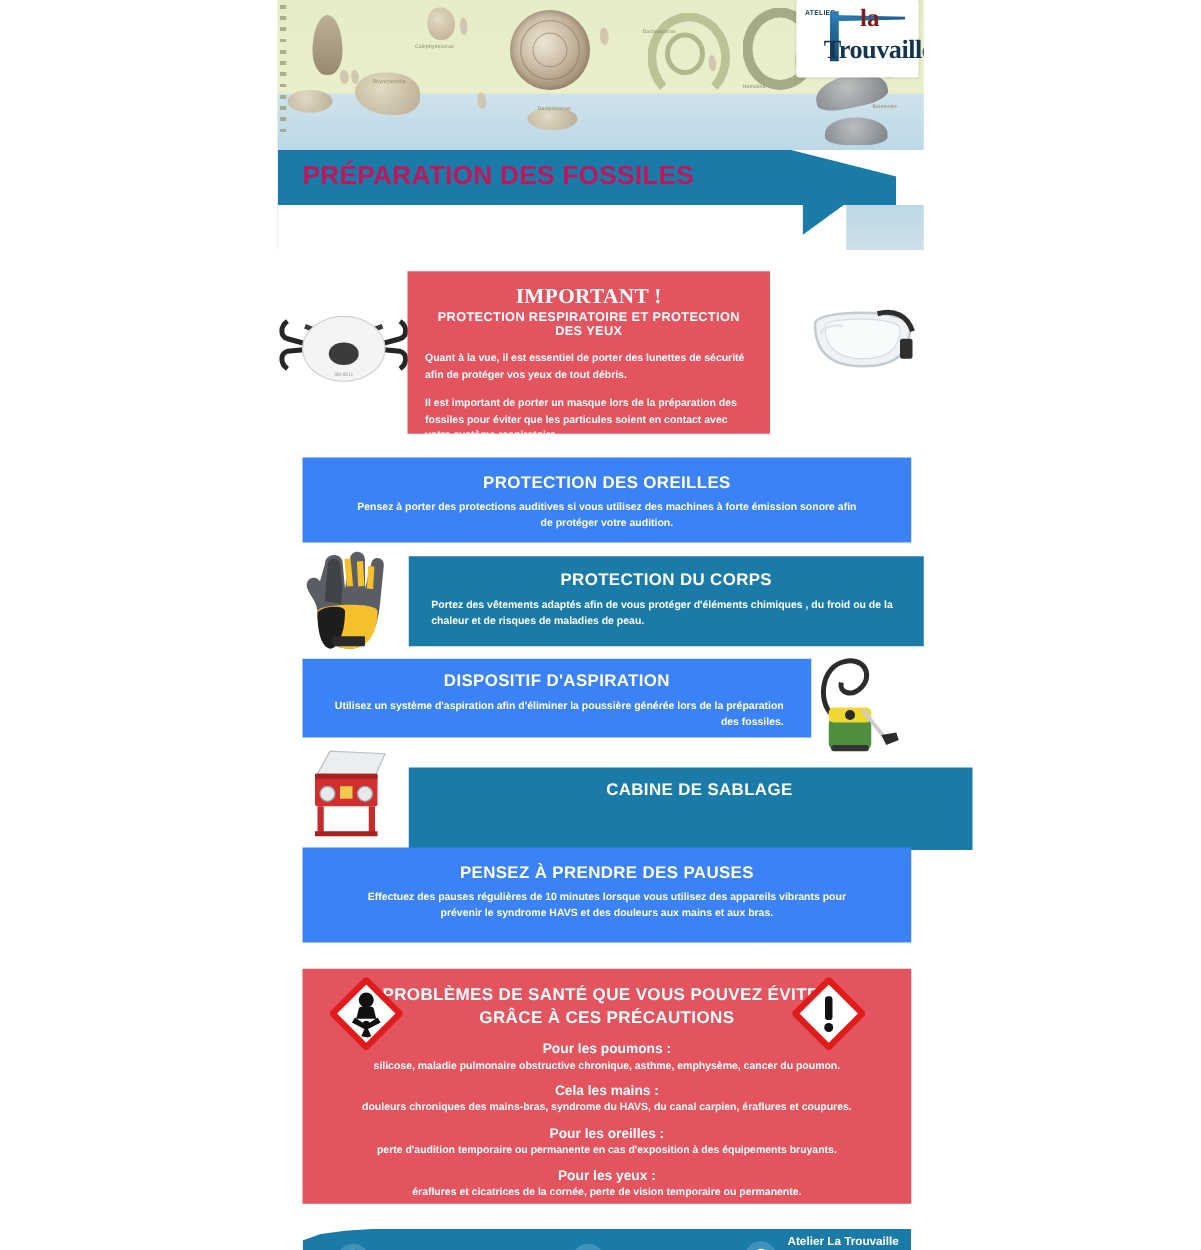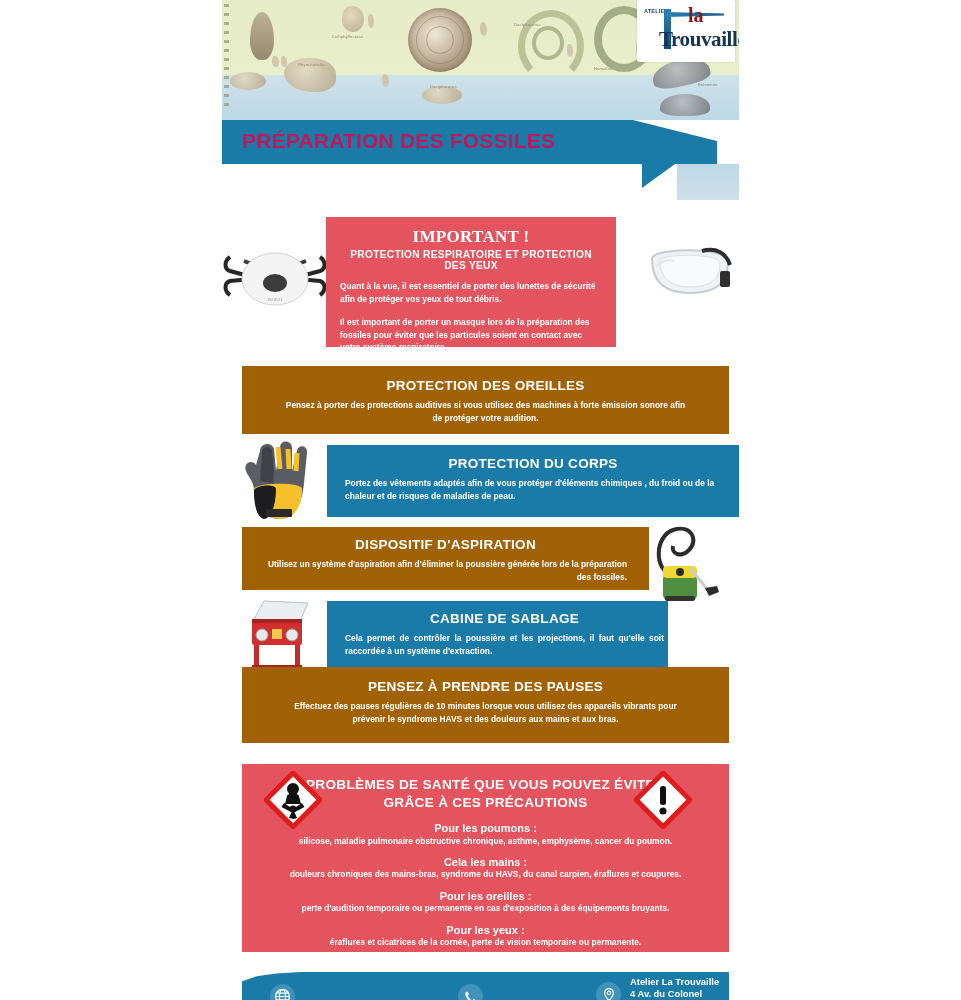--- a/index.html
+++ b/index.html
@@ -58,21 +58,21 @@
   .hero-tail .wedge{position:absolute;left:420px;top:0;width:60px;height:24px;background:#1b7ba8;
         clip-path:polygon(0 0,55% 0,0 100%);}
 
   
   .block{position:relative;}
   .band{color:#ffffff;box-sizing:border-box;}
   .band h2{margin:0 0 6px 0;text-align:center;font-size:13.5px;font-weight:bold;letter-spacing:.3px;}
   .band p{margin:0;text-align:center;font-size:8.4px;font-weight:bold;line-height:12.5px;}
   .band p.just{text-align:justify;}
   .red{background:#e4545f;}
-  .blue-light{background:#a16207;}
+  .blue-light{background:#3b82f6;}
   .blue-dark{background:#1b7ba8;}
 
   .important{position:relative;margin:17px 0 0 0;height:130px;}
   .important .band{position:absolute;left:104px;top:0;width:290px;height:130px;padding:10px 14px 0 14px;}
   .important h2.big{font-size:17px;margin-bottom:2px;font-family:Liberation Serif, serif;}
   .important h2.sub{font-size:10.2px;margin-bottom:9px;}
   .important p{text-align:left;font-size:8.4px;line-height:12.6px;}
   .important p + p{margin-top:11px;}
   .img-mask{position:absolute;left:0px;top:18px;width:106px;height:78px;}
   .img-goggles{position:absolute;left:420px;top:8px;width:98px;height:90px;}
@@ -84,24 +84,24 @@
   .sec-body .band{position:absolute;left:105px;top:0;width:412px;height:72px;padding:11px 18px 0 18px;}
   .sec-body p{text-align:left;}
   .img-glove{position:absolute;left:18px;top:-8px;width:78px;height:86px;}
 
   .sec-asp{position:relative;margin-top:10px;height:63px;}
   .sec-asp .band{position:absolute;left:20px;top:0;width:407px;height:63px;padding:10px 22px 0 22px;}
   .sec-asp p{text-align:right;}
   .img-vac{position:absolute;left:425px;top:-5px;width:80px;height:82px;}
 
   .sec-cab{position:relative;margin-top:11px;height:66px;}
-  .sec-cab .band{position:absolute;left:105px;top:0;width:341px;height:66px;padding:10px 4px 0 18px;}
+  .sec-cab .band{position:absolute;left:105px;top:13px;width:451px;height:66px;padding:10px 4px 0 18px;}
   .img-cabin{position:absolute;left:20px;top:-8px;width:76px;height:80px;}
 
-  .sec-pause{position:relative;height:76px;}
+  .sec-pause{position:relative;margin-top:11px;height:76px;}
   .sec-pause .band{position:absolute;left:20px;top:0;width:487px;height:76px;padding:12px 50px 0 50px;}
 
   
   .health{position:relative;margin-top:21px;height:188px;}
   .health .band{position:absolute;left:20px;top:0;width:487px;height:188px;padding:12px 24px 0 24px;}
   .health h2{font-size:13.6px;line-height:18px;margin:0 0 10px 0;}
   .health .grp{margin-top:9px;}
   .health .grp:first-of-type{margin-top:4px;}
   .health .lead{font-size:11px;font-weight:bold;}
   .health .det{font-size:8.4px;font-weight:bold;line-height:12.4px;}
@@ -259,21 +259,20 @@
       <rect x="10" y="26" width="50" height="4" fill="#a92222"></rect>
       <circle cx="20" cy="42" r="6" fill="#e6e9ea" stroke="#9aa0a4"></circle>
       <rect x="30" y="36" width="10" height="10" fill="#f2c94c"></rect>
       <circle cx="50" cy="42" r="6" fill="#e6e9ea" stroke="#9aa0a4"></circle>
       <rect x="12" y="52" width="5" height="22" fill="#c62b2b"></rect>
       <rect x="53" y="52" width="5" height="22" fill="#c62b2b"></rect>
       <rect x="10" y="72" width="50" height="4" fill="#a92222"></rect>
     </svg>
     <div class="band blue-dark">
       <h2>CABINE DE SABLAGE</h2>
-      <p class="just">Cela permet de contrôler la poussière et les projections, il faut qu'elle soit raccordée à un système d'extraction.</p>
     </div>
   </div>
 
   <div class="block sec-pause">
     <div class="band blue-light">
       <h2>PENSEZ À PRENDRE DES PAUSES</h2>
       <p>Effectuez des pauses régulières de 10 minutes lorsque vous utilisez des appareils vibrants pour prévenir le syndrome HAVS et des douleurs aux mains et aux bras.</p>
     </div>
   </div>
 

